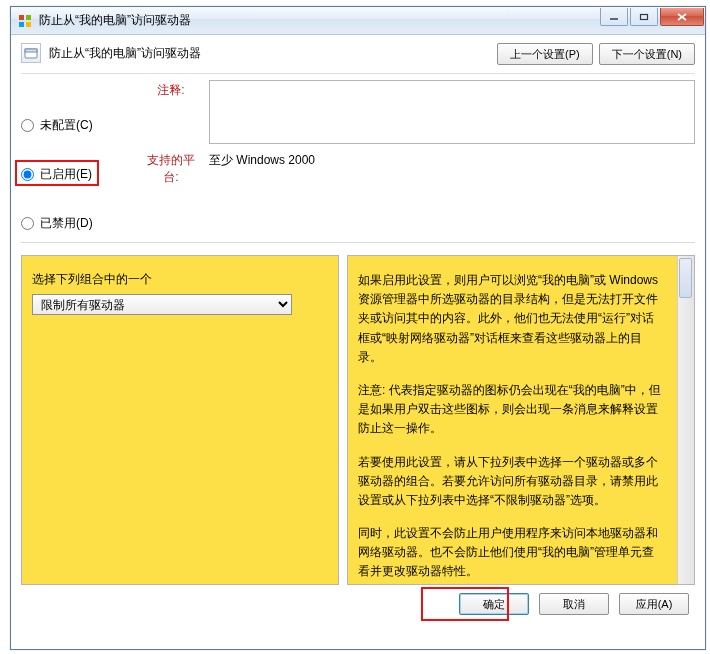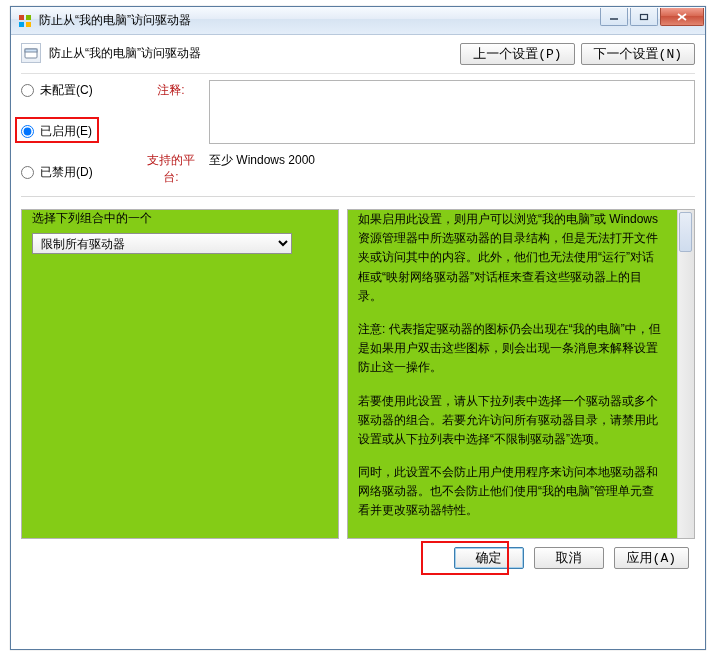--- a/index.html
+++ b/index.html
@@ -79,35 +79,36 @@
     font-size:10px; color:#4a6;
   }
   .header-title { color: #000; }
   .header-buttons { margin-left: auto; display: flex; gap: 6px; padding-top:2px;}
   .btn {
     min-width: 90px;
     height: 22px;
     padding: 0 12px;
     border: 1px solid #8f8f8f;
     background: linear-gradient(#fefefe,#e8e8e8);
-    font-size: 13px;
-    font-family: Liberation Mono, monospace;
+    font-size: 11px;
+    font-family: Liberation Sans, sans-serif;
     cursor: pointer;
     border-radius: 2px;
   }
 
   .divider { height:1px; background:#e0e0e0; margin: 2px 0 6px 0;}
 
   .config-row { display:flex; }
   .radios {
     width: 120px;
     display: flex;
     flex-direction: column;
-    gap: 24px;
+    gap: 32px;
     padding-top: 2px;
+    margin-top: 35px;
   }
   .radio-item { display: flex; align-items: center; gap: 6px; position:relative;}
   .radio-item input { margin:0; }
   .hl-red {
     position: absolute;
     border: 2px solid #e11;
     pointer-events: none;
   }
   .fields { flex:1; display:flex; flex-direction:column; gap:6px;}
   .field-row { display:flex; align-items:flex-start; gap:8px;}
@@ -129,22 +130,22 @@
   .section-labels { display:flex; }
   .section-labels > div:first-child { width: 330px; }
   .panes {
     display:flex;
     gap: 8px;
     margin-top: 6px;
     height: 330px;
   }
   .pane {
     border:1px solid #b5b5b5;
-    background:#84cc16;
-    padding: 0 10px;
+    background:#fde047;
+    padding: 15px 10px;
     overflow:auto;
   }
   .pane.left { width: 318px; flex:0 0 318px;}
   .pane.right { flex:1; position:relative;}
   .pane.right .scroll-shadow {
     position:absolute; right:0; top:0; bottom:0; width:17px;
     background:linear-gradient(90deg,#f0f0f0,#e4e4e4);
     border-left:1px solid #d0d0d0;
   }
   .pane.right .scroll-thumb{

